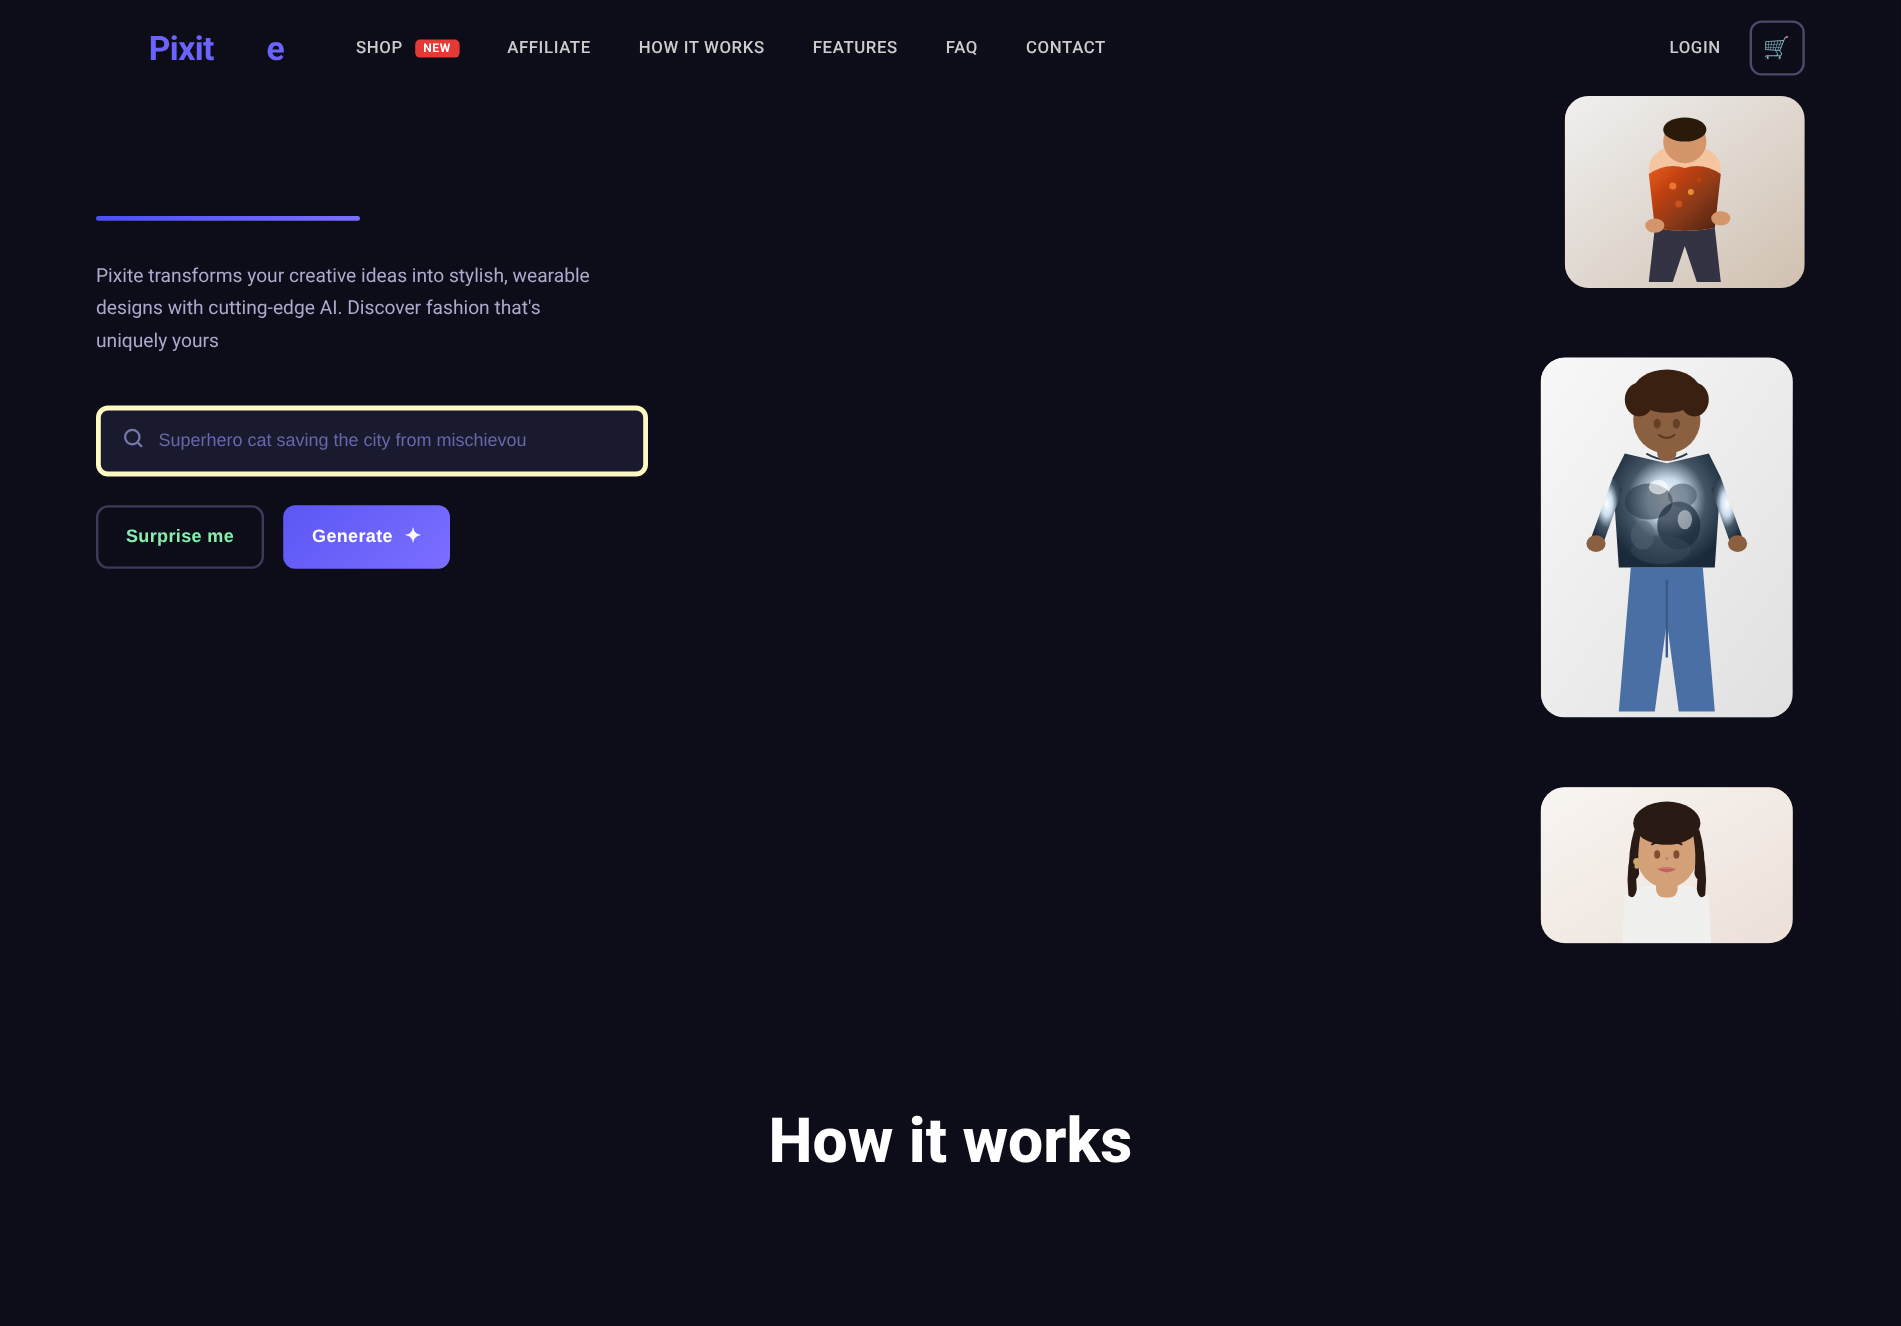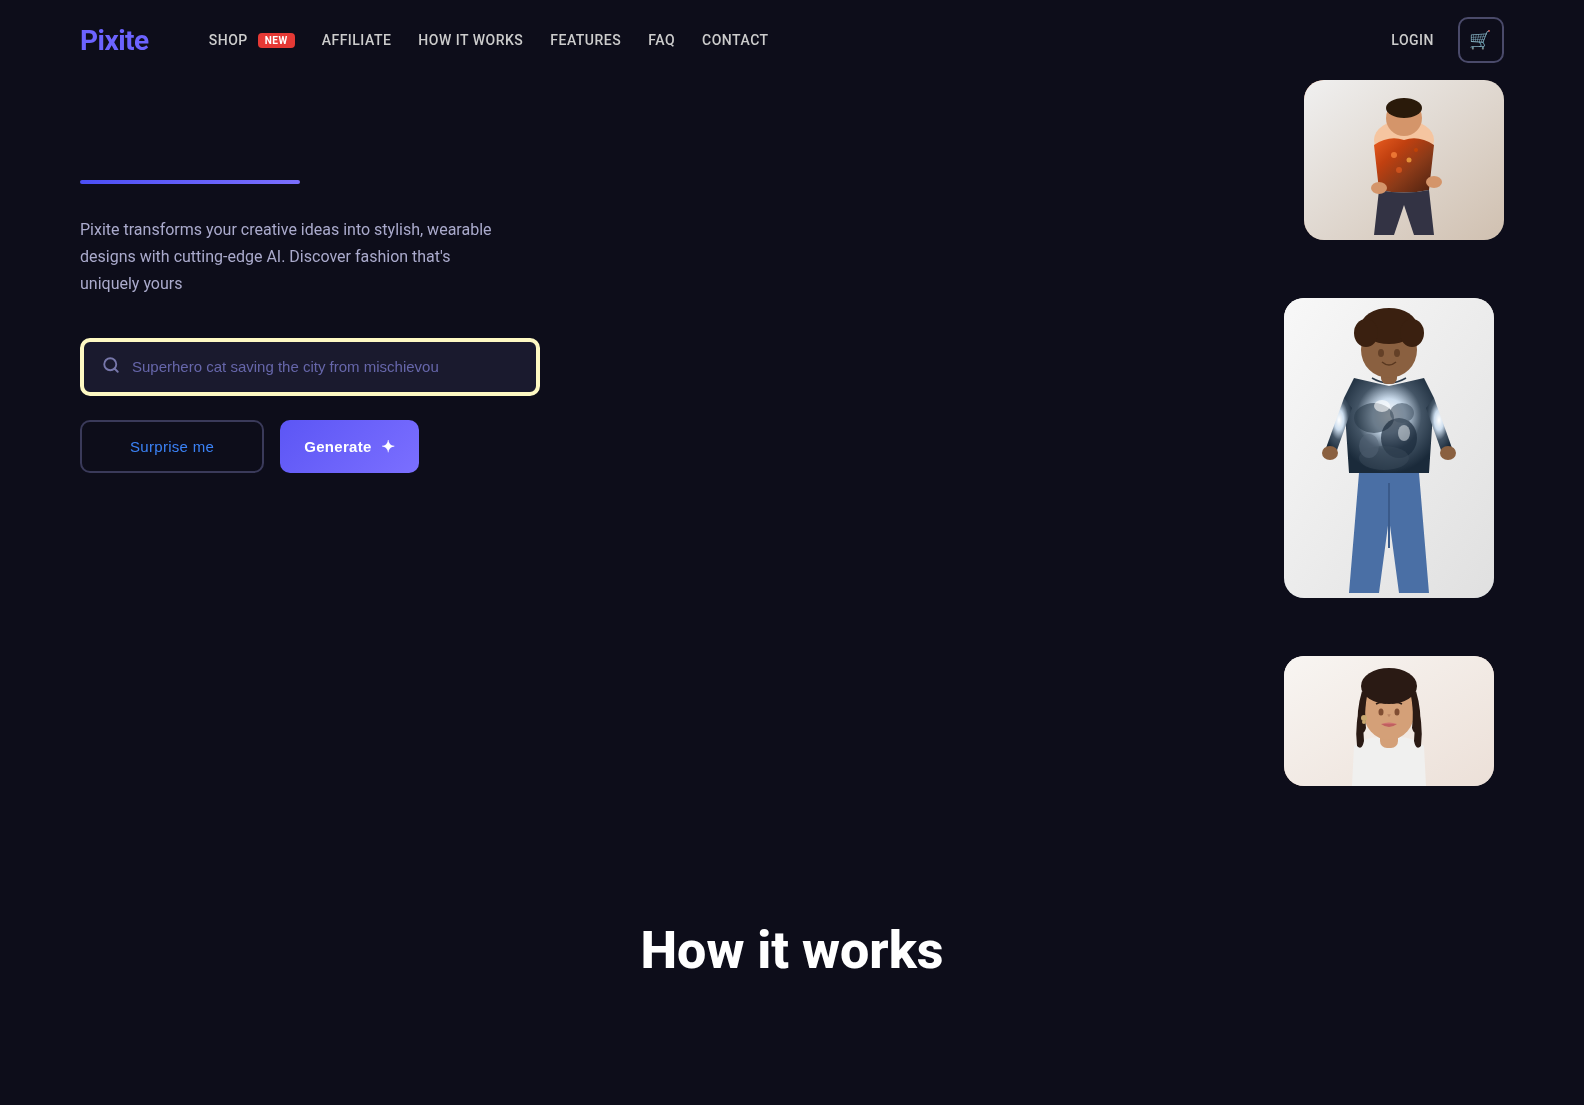--- a/index.html
+++ b/index.html
@@ -28,26 +28,27 @@
       font-size: 28px;
       font-weight: 700;
       color: #ffffff;
       letter-spacing: -0.5px;
       margin-right: 60px;
       text-decoration: none;
     }
 
     .logo span {
       color: #6c63ff;
+      margin-left: 44px;
     }
 
     .nav-links {
       display: flex;
       align-items: center;
-      gap: 27px;
+      gap: 40px;
       flex: 1;
     }
 
     .nav-link {
       color: #cccccc;
       font-size: 14px;
       font-weight: 500;
       text-decoration: none;
       letter-spacing: 0.5px;
       cursor: pointer;
@@ -162,27 +163,27 @@
     .search-input::placeholder {
       color: #6666aa;
     }
 
     .hero-buttons {
       display: flex;
       gap: 16px;
     }
 
     .btn-surprise {
-      padding: 16px 48px;
+      padding: 16px 23px;
       background: transparent;
       border: 2px solid #3a3a5a;
       border-radius: 10px;
-      color: #3b82f6;
+      color: #86efac;
       font-size: 15px;
-      font-weight: 400;
+      font-weight: 700;
       cursor: pointer;
       letter-spacing: 0.3px;
     }
 
     .btn-generate {
       padding: 16px 24px;
       background: linear-gradient(135deg, #5c56f5, #7b6fff);
       border: none;
       border-radius: 10px;
       color: #ffffff;

